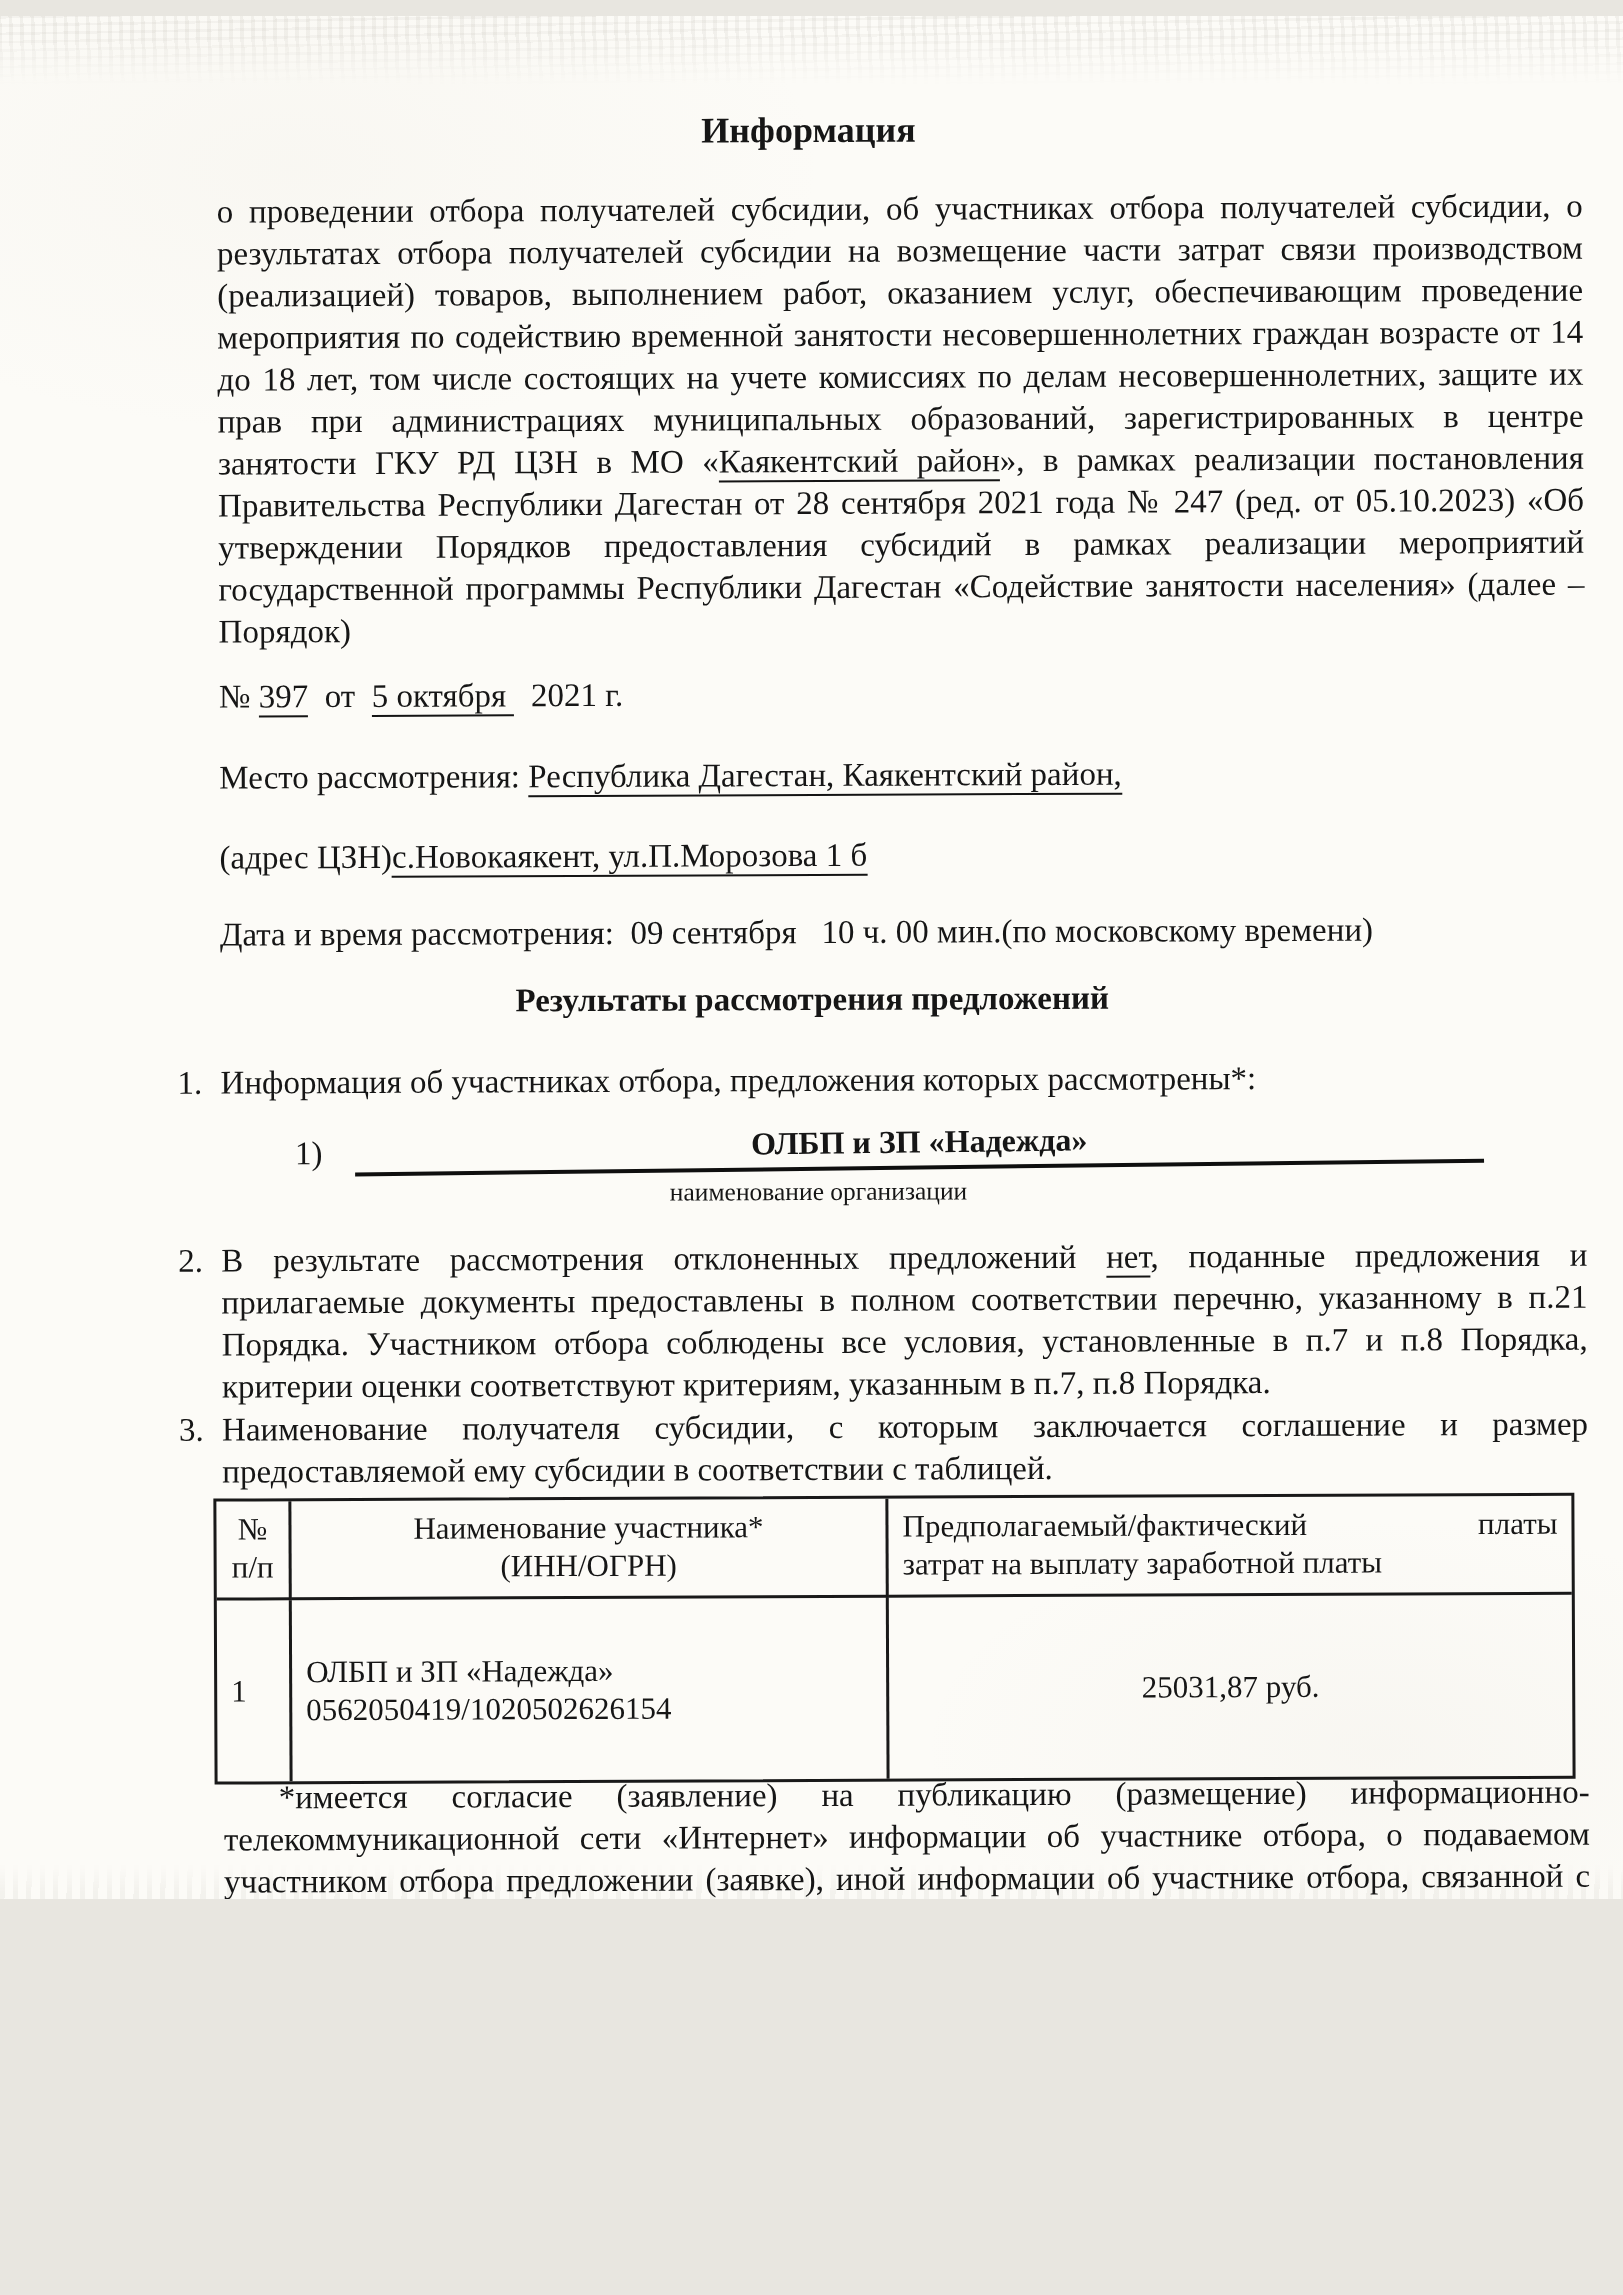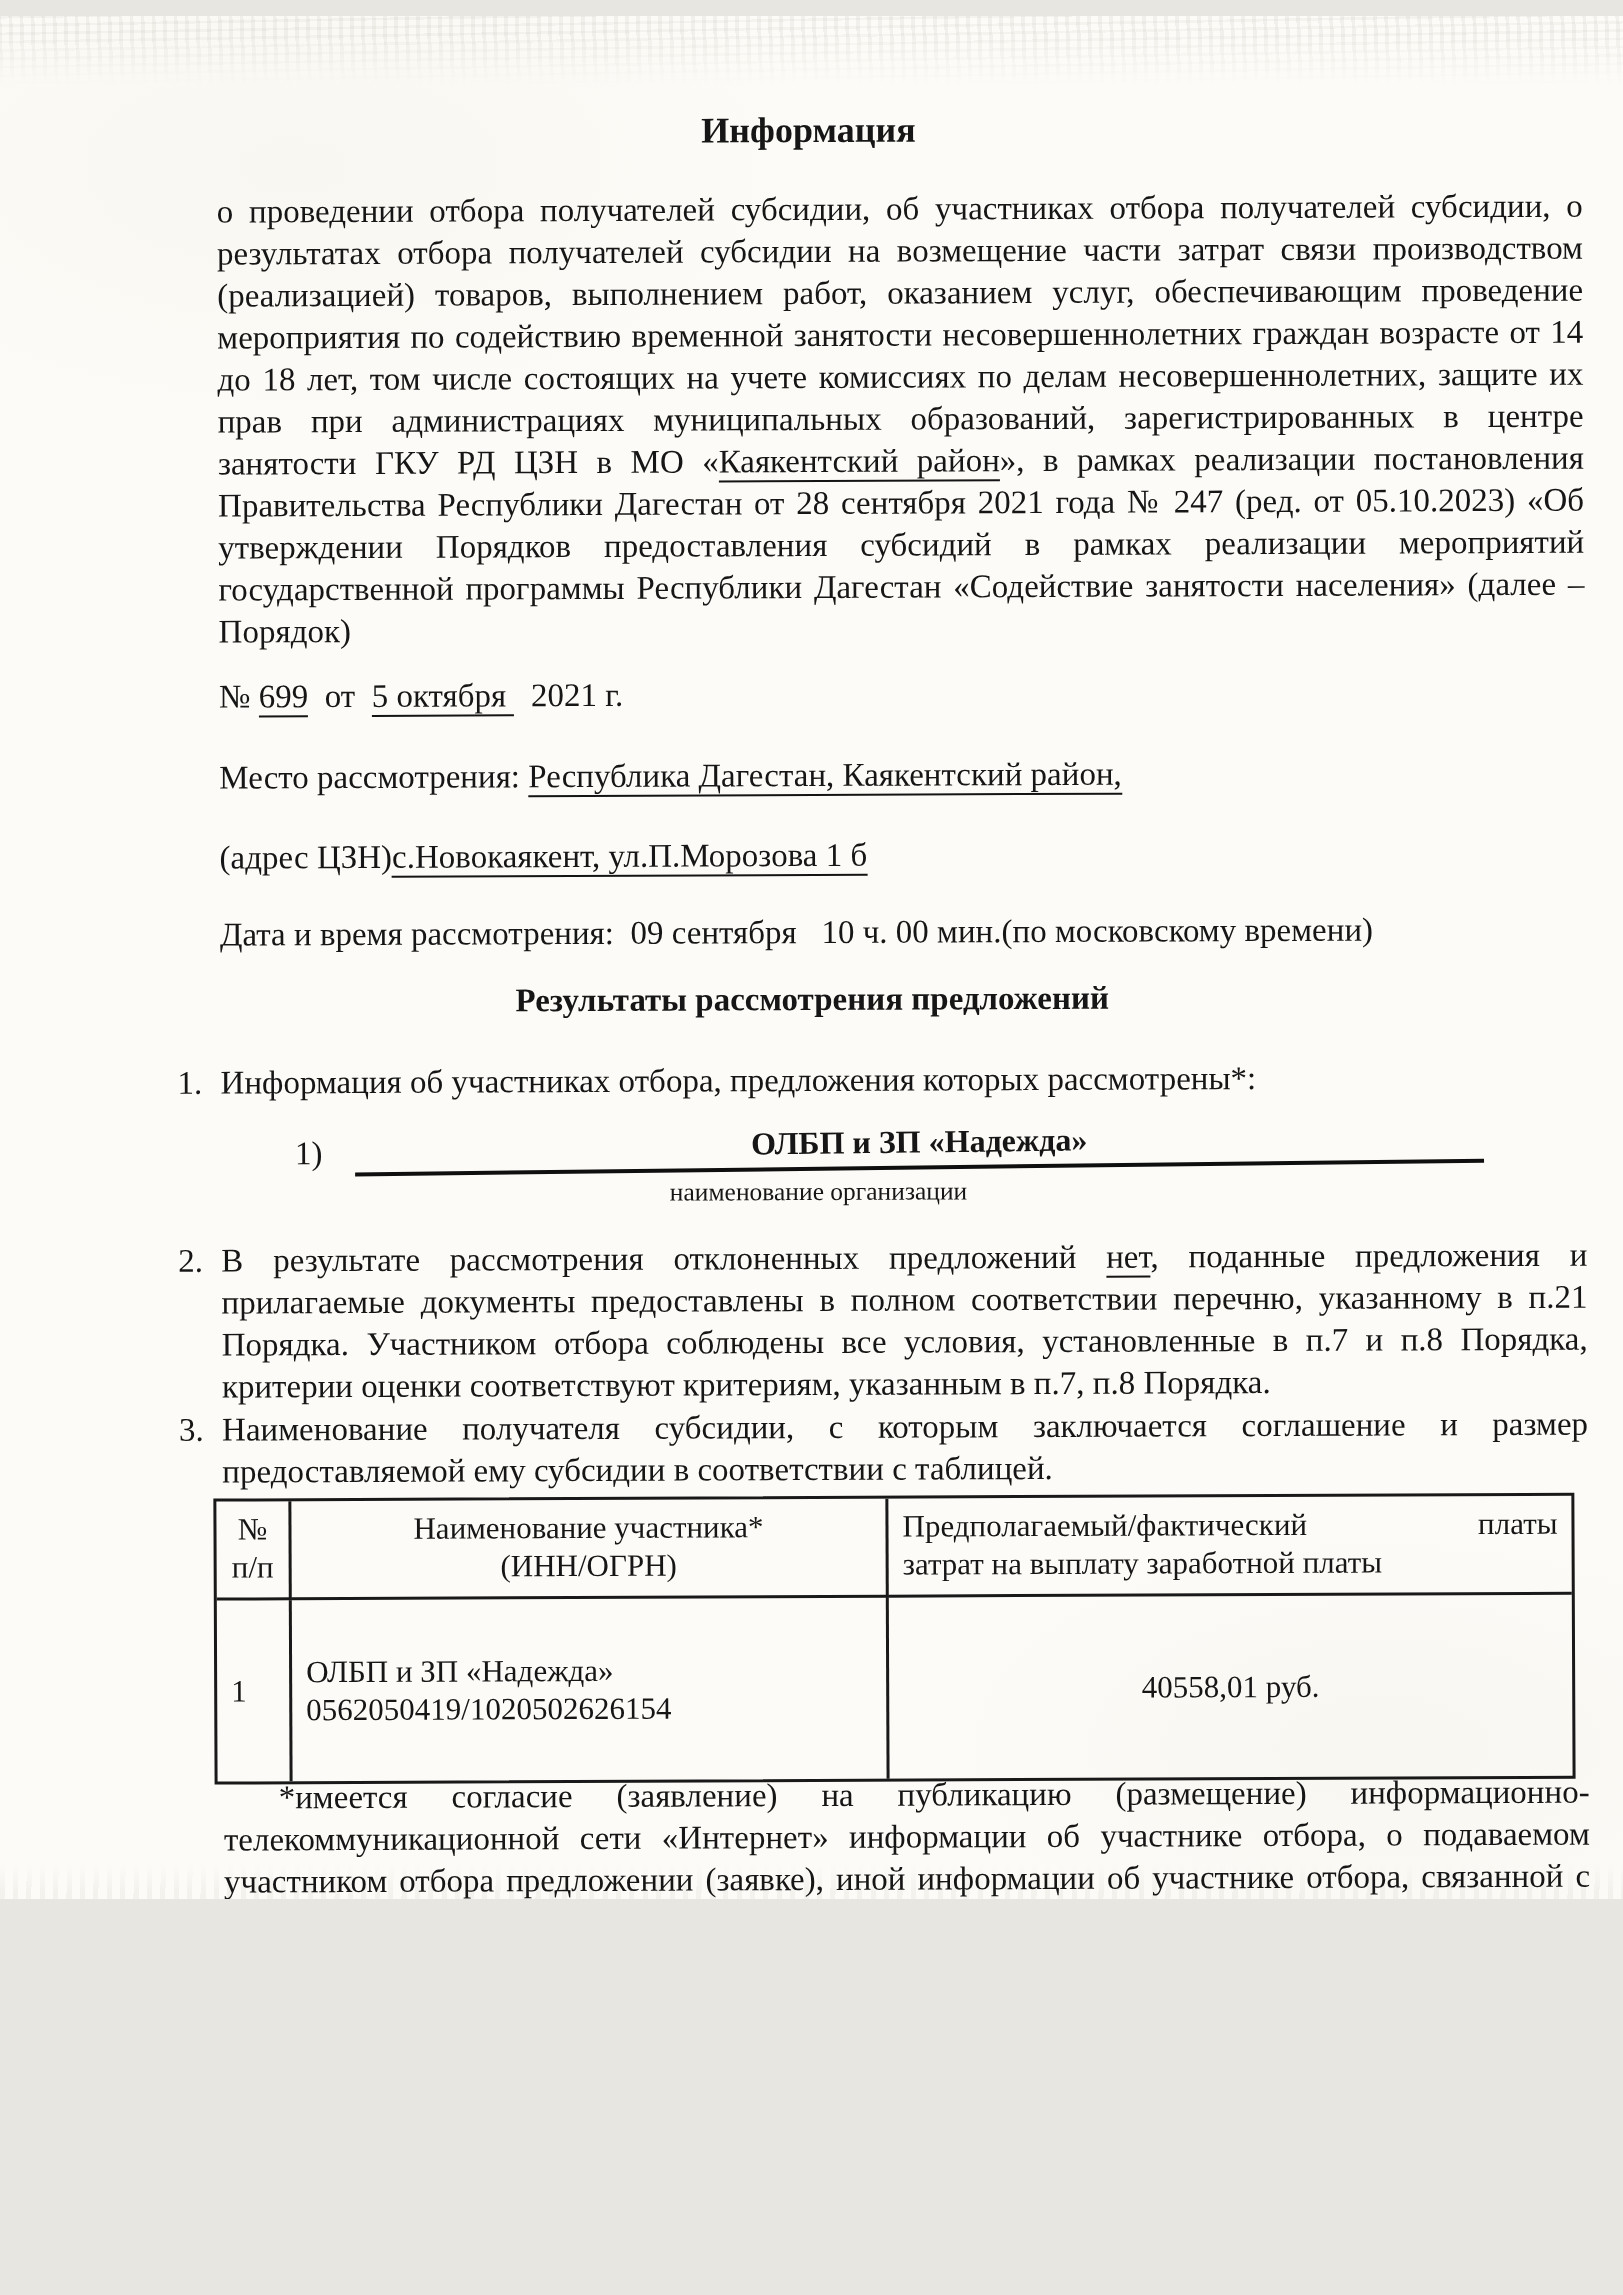--- a/index.html
+++ b/index.html
@@ -80,21 +80,21 @@
 <div class="page">
   <div class="noise-top"></div>
   <div class="noise-bottom"></div>
 
   <div class="sheet">
 
     <div class="abs title">Информация</div>
 
     <p class="abs t just intro" style="margin:0"><span>о проведении отбора получателей субсидии, об участниках отбора получателей субсидии, о результатах отбора получателей субсидии на возмещение части затрат связи производством (реализацией) товаров, выполнением работ, оказанием услуг, обеспечивающим проведение мероприятия по содействию временной занятости несовершеннолетних граждан возрасте от 14 до 18 лет, том числе состоящих на учете комиссиях по делам несовершеннолетних, защите их прав при администрациях муниципальных образований, зарегистрированных в центре занятости ГКУ РД ЦЗН в МО «</span><span class="u">Каякентский район</span><span>», в рамках реализации постановления Правительства Республики Дагестан от 28 сентября 2021 года № 247 (ред. от 05.10.2023) «Об утверждении Порядков предоставления субсидий в рамках реализации мероприятий государственной программы Республики Дагестан «Содействие занятости населения» (далее – Порядок)</span></p>
 
-    <div class="abs t docnum"><span>№ </span><span class="u">699</span><span>  от  </span><span class="u">5 октября </span><span>  2021 г.</span></div>
+    <div class="abs t docnum"><span>№ </span><span class="u">397</span><span>  от  </span><span class="u">5 октября </span><span>  2021 г.</span></div>
 
     <div class="abs t place"><span>Место рассмотрения: </span><span class="u">Республика Дагестан, Каякентский район,</span></div>
 
     <div class="abs t addr"><span>(адрес ЦЗН)</span><span class="u">с.Новокаякент, ул.П.Морозова 1 б</span></div>
 
     <div class="abs t datetime"><span>Дата и время рассмотрения: </span><span> 09 сентября   10 ч. 00 мин.(по московскому времени)</span></div>
 
     <div class="abs results">Результаты рассмотрения предложений</div>
 
     <div class="abs t item item1">
@@ -136,21 +136,21 @@
       </div>
 
       <div class="cell bd">
         <div>1</div>
       </div>
       <div class="cell bd">
         <div>ОЛБП и ЗП «Надежда»</div>
         <div>0562050419/1020502626154</div>
       </div>
       <div class="cell bd center">
-        <div>40558,01 руб.</div>
+        <div>25031,87 руб.</div>
       </div>
     </div>
 
     <p class="abs t just footnote" style="margin:0">*имеется согласие (заявление) на публикацию (размещение) информационно-телекоммуникационной сети «Интернет» информации об участнике отбора, о подаваемом участником отбора предложении (заявке), иной информации об участнике отбора, связанной с соответствующим отбором, а также согласие на обработку персональных данных (для физических лиц).</p>
 
     <div class="abs director">Директор ГКУ РД ЦЗН в МО «Каякентский район»</div>
     <div class="abs czncap">наименование ЦЗН</div>
 
     <div class="abs sigline"></div>
     <div class="abs sigcap">подпись</div>

